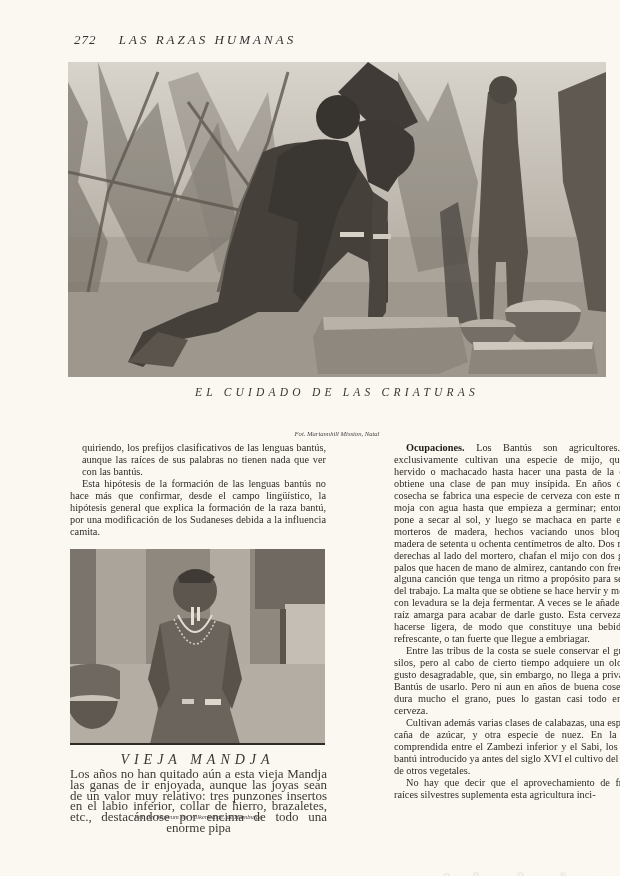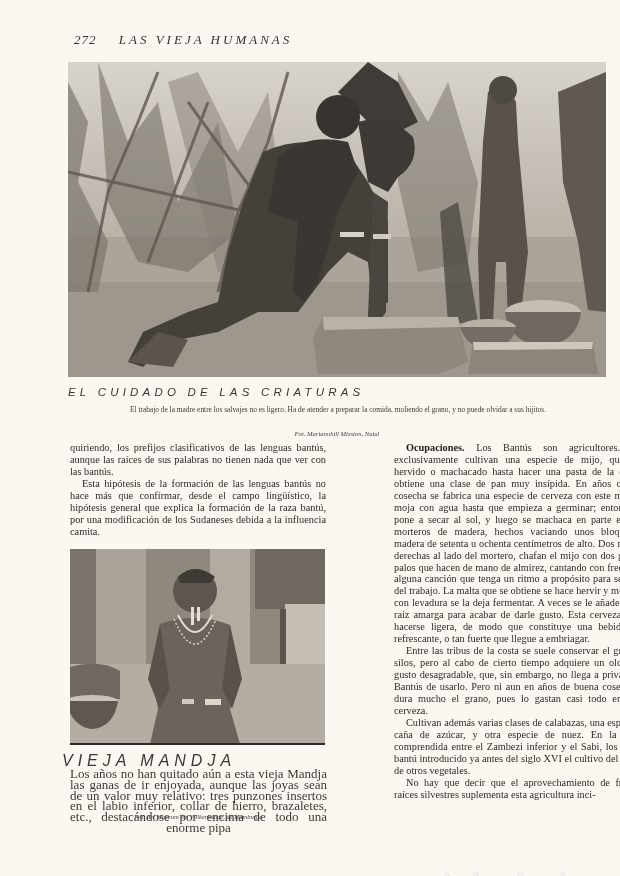--- a/index.html
+++ b/index.html
@@ -20,26 +20,26 @@
   .photo {
     position: absolute; overflow: hidden;
     background: #9a948c;
   }
   .photo svg { display: block; width: 100%; height: 100%; }
 
   #photo-top { left: 68px; top: 62px; width: 538px; height: 315px; }
   #photo-left { left: 70px; top: 549px; width: 255px; height: 196px; }
 
   .cap-title {
-    position: absolute; text-align: left;
-    font-family: Liberation Sans, sans-serif; font-style: italic;
+    position: absolute; text-align: center;
+    font-family: Liberation Serif, serif; font-style: italic;
     color: #3a3633; white-space: nowrap;
   }
   #cap-top-title { left: 68px; width: 538px; top: 386px; font-size: 11.5px; letter-spacing: 4.2px; }
-  #cap-left-title { left: 62px; width: 255px; top: 752px; font-size: 16px; letter-spacing: 5px; }
+  #cap-left-title { left: 70px; width: 255px; top: 752px; font-size: 14px; letter-spacing: 5px; }
 
   .cap-text {
     position: absolute; text-align: center;
     font-family: "Liberation Serif", serif;
     font-size: 7.4px; line-height: 10.6px; color: #3d3935;
   }
   #cap-top-text { left: 66px; width: 544px; top: 405px; }
   #cap-left-text { left: 70px; width: 257px; top: 769px; text-align: justify; text-align-last: center; font-size: 13px; line-height: 10.8px; }
 
   .credit {
@@ -50,41 +50,41 @@
   #credit-top { left: 68px; width: 538px; top: 430px; }
   #credit-left { left: 70px; width: 257px; top: 813px; }
 
   .col {
     position: absolute;
     font-family: "Liberation Serif", serif;
     font-size: 10.3px; line-height: 11.95px; color: #2e2a27;
     text-align: justify;
   }
   .col p { margin: 0; text-indent: 12px; }
-  .col p.noindent { text-indent: 0; }
+  .col p.noindent { text-indent: 0; margin-left: 12px; }
   #col-left { left: 70px; top: 442px; width: 256px; }
   #col-right { left: 350px; top: 442px; width: 256px; margin-left: 44px; }
   .bold-lead { font-weight: bold; color: #1f1c1a; }
 
   .watermark {
     position: absolute; left: 443px; top: 842px;
     font-family: "DejaVu Sans", sans-serif; font-weight: bold;
     font-size: 19px; letter-spacing: 0.2px;
     color: rgba(255,255,255,0.85);
     text-shadow: 0 0 1px rgba(150,140,130,0.55), 0 0 2px rgba(150,140,130,0.35);
     white-space: nowrap;
     margin-top: 28px;
   }
 </style>
 </head>
 <body>
 
 <div class="running-head">
   <span class="pg">272</span>
-  <span>LAS VIEJA HUMANAS</span>
+  <span>LAS RAZAS HUMANAS</span>
 </div>
 
 <div class="photo" id="photo-top" title="Zulu mother kneeling at a grinding stone with a child on her back; bowls and children in background">
   <svg viewBox="0 0 538 315" preserveAspectRatio="none">
     <defs>
       <linearGradient id="skyT" x1="0" y1="0" x2="0" y2="1">
         <stop offset="0" stop-color="#d8d3cb"></stop>
         <stop offset="0.55" stop-color="#b9b3aa"></stop>
         <stop offset="1" stop-color="#a39d94"></stop>
       </linearGradient>
@@ -134,21 +134,20 @@
     <path d="M392 265 Q398 285 420 288 Q445 285 448 265 Z" fill="#746e66"></path>
     <path d="M405 280 L525 280 L530 312 L400 312 Z" fill="#8b857c"></path>
     <path d="M405 280 L525 280 L524 287 L406 288 Z" fill="#cdc7bd"></path>
 
     <path d="M60 300 L90 270 L120 278 L105 305 Z" fill="#5a544d"></path>
   </svg>
 </div>
 
 <div class="cap-title" id="cap-top-title">EL CUIDADO DE LAS CRIATURAS</div>
 <div class="cap-text" id="cap-top-text">
-  <div>El trabajo de la madre entre los salvajes no es ligero. Ha de atender a preparar la comida, moliendo el grano, y no puede olvidar a sus hijitos.</div>
 </div>
 <div class="credit" id="credit-top">Fot. Mariannhill Mission, Natal</div>
 
 <div class="col" id="col-left">
   <p class="noindent">quiriendo, los prefijos clasificativos de las lenguas bantús, aunque las raíces de sus palabras no tienen nada que ver con las bantús.</p>
   <p>Esta hipótesis de la formación de las lenguas bantús no hace más que confirmar, desde el campo lingüístico, la hipótesis general que explica la formación de la raza bantú, por una modificación de los Sudaneses debida a la influencia camita.</p>
 </div>
 
 <div class="photo" id="photo-left" title="Elderly Mandja woman seated, wearing lip plugs, necklaces and bracelets">
   <svg viewBox="0 0 255 196" preserveAspectRatio="none">

